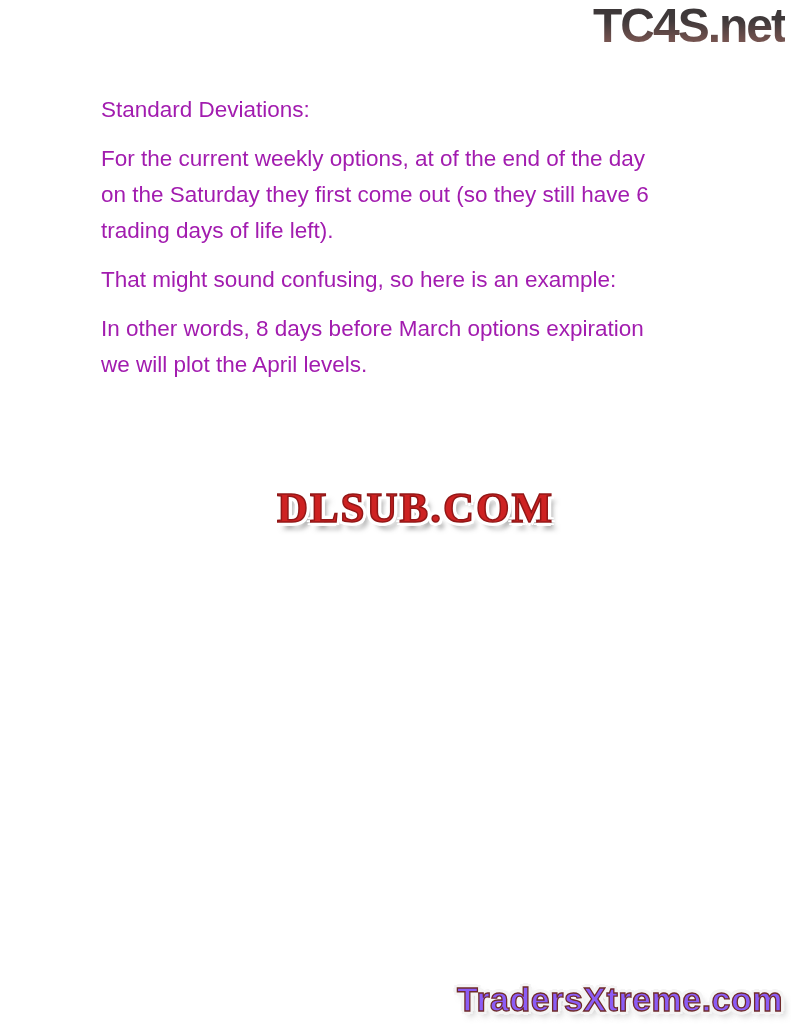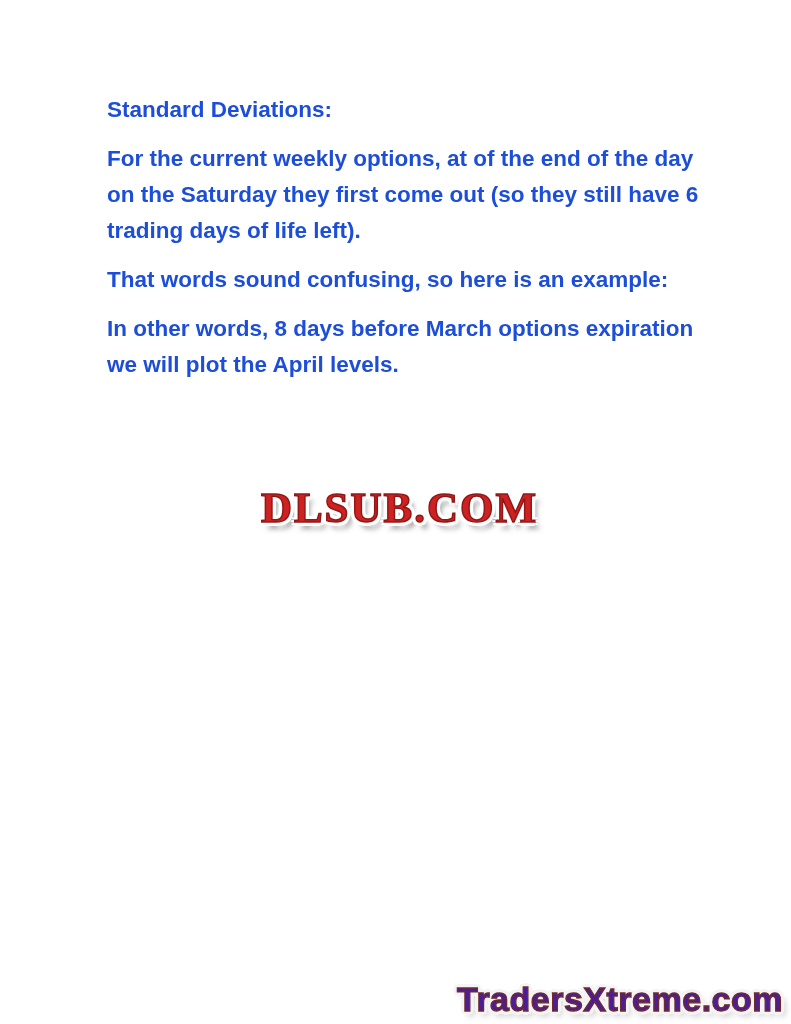--- a/index.html
+++ b/index.html
@@ -30,39 +30,38 @@
   }
 
   
   .content {
     position: absolute;
     top: 92px;
     left: 93px;
     width: 680px;
   }
   .para {
-    margin: 0 0 13px 14px;
+    margin: 0 0 13px 8px;
     font-size: 22.5px;
     line-height: 36px;
-    color: #1d4ed8;
+    color: #a21caf;
     white-space: pre-wrap;
-    font-weight: bold;
   }
   .para.end {
     margin-top: 70px;
     padding-left: 6px;
   }
 
   
   .dlsub {
     position: absolute;
     top: 486px;
     left: 50%;
     transform: translateX(-50%);
-    margin-left: 4px;
+    margin-left: 20px;
     z-index: 5;
     font-family: "Liberation Serif", serif;
     font-weight: bold;
     font-size: 43px;
     letter-spacing: 2px;
     line-height: 1.0;
     color: #ce2222;
     -webkit-text-stroke: 1.5px #921616;
     text-shadow:
       -3px -3px 0 #ffffff, 3px -3px 0 #ffffff,
@@ -76,42 +75,43 @@
   .txtreme {
     position: absolute;
     bottom: 6px;
     right: 8px;
     z-index: 5;
     font-family: "Liberation Sans", sans-serif;
     font-weight: bold;
     font-size: 34px;
     letter-spacing: 0.5px;
     line-height: 1.1;
-    color: #4c1d95;
+    color: #8b5cf6;
     -webkit-text-stroke: 1.3px #6f2a2a;
     text-shadow:
       -3px -3px 0 #f4f4f4, 3px -3px 0 #f4f4f4,
       -3px 3px 0 #f4f4f4, 3px 3px 0 #f4f4f4,
       -4px 0 0 #f4f4f4, 4px 0 0 #f4f4f4,
       0 -4px 0 #f4f4f4, 0 4px 0 #f4f4f4,
       4px 5px 6px rgba(120, 120, 120, 0.5);
   }
 </style>
 </head>
 <body>
 
 <div class="page">
 
+  <div class="tc4s">TC4S.net</div>
 
   <div class="content">
     <p class="para">Standard Deviations:</p>
     <p class="para">For the current weekly options, at of the end of the day
 on the Saturday they first come out (so they still have 6
 trading days of life left).</p>
-    <p class="para">That words sound confusing, so here is an example:</p>
+    <p class="para">That might sound confusing, so here is an example:</p>
     <p class="para">In other words, 8 days before March options expiration
 we will plot the April levels.</p>
   </div>
 
   <div class="dlsub">DLSUB.COM</div>
 
   <div class="txtreme">TradersXtreme.com</div>
 
 </div>
 

